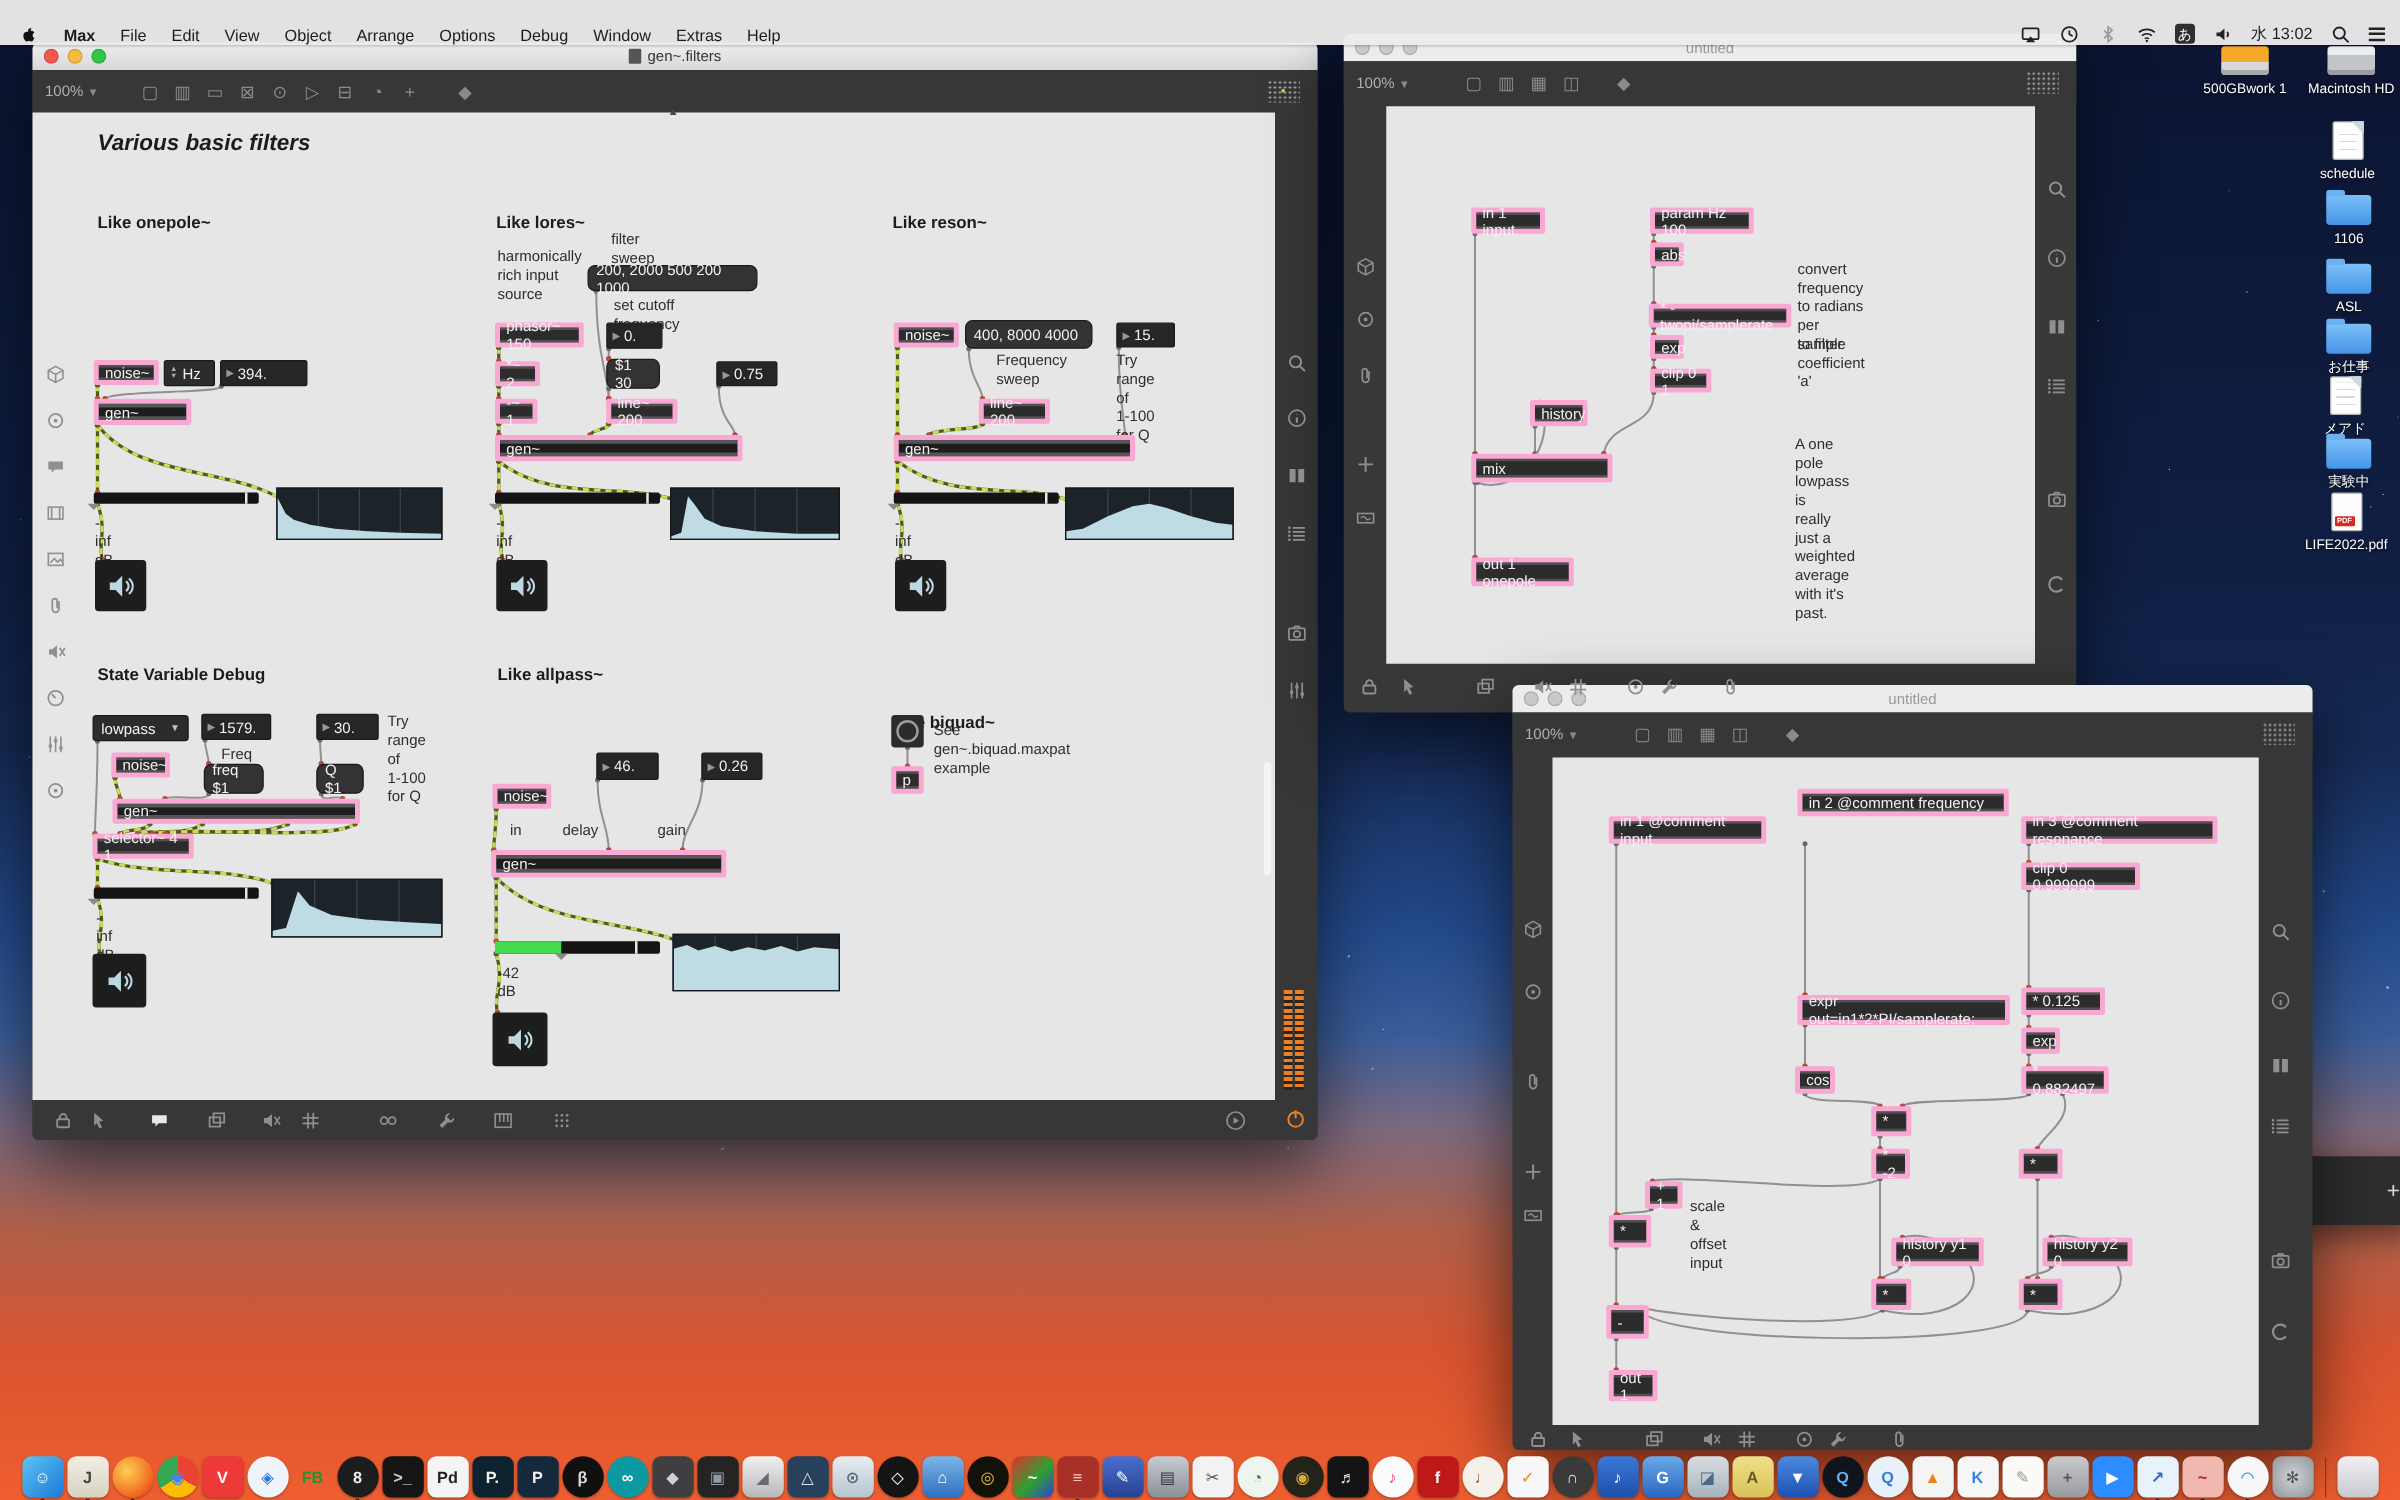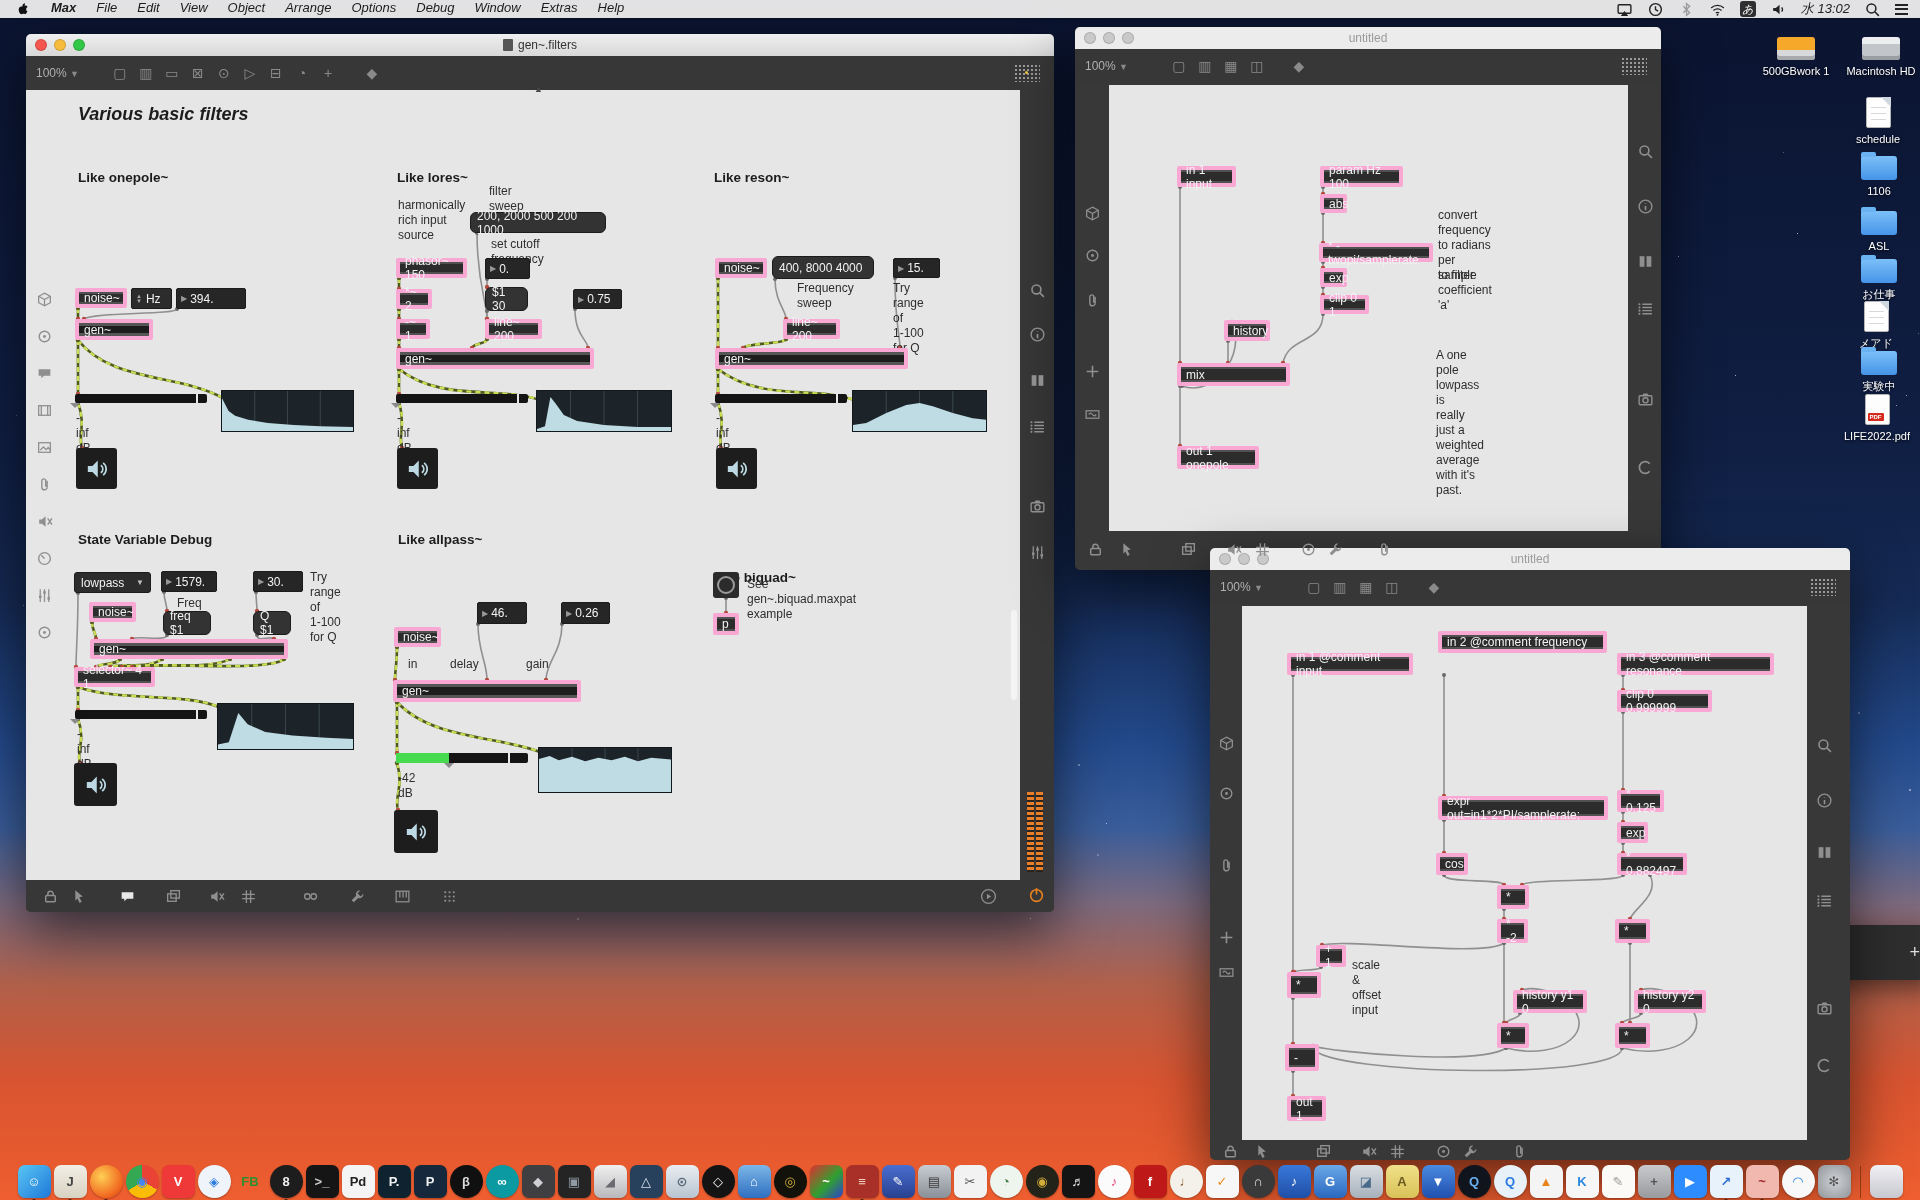--- a/index.html
+++ b/index.html
@@ -1,22 +1,22 @@
 <!DOCTYPE html>
 <html><head>
 <meta charset="utf-8">
 <style>
   html,body{margin:0;padding:0;width:1920px;height:1200px;overflow:hidden;
     font-family:"Liberation Sans","DejaVu Sans",sans-serif;position:relative;background:#0c1630;}
   #wall{position:absolute;inset:0;z-index:0;
     background:linear-gradient(180deg,#0b1430 0%,#101f44 38%,#152a54 50%,#23498a 62%,#3a5d9a 69%,#7a6a80 75%,#b0604a 82%,#d85430 90%,#ef5e2f 100%);}
   .star{position:absolute;background:#fff;border-radius:50%;}
   
-  #menubar{position:absolute;left:0;top:0;right:0;height:18px;background:rgba(235,235,235,.96);
-    display:flex;align-items:flex-start;font-size:13px;color:#1c1c1c;z-index:40;box-shadow:0 1px 2px rgba(0,0,0,.25);font-style:italic;}
+  #menubar{position:absolute;left:0;top:0;right:0;height:36px;background:rgba(235,235,235,.96);
+    display:flex;align-items:flex-end;font-size:13px;color:#1c1c1c;z-index:40;box-shadow:0 1px 2px rgba(0,0,0,.25);}
   #menubar .apple{margin:0 10px 0 14px;color:#111;}
   .menu-item{padding:0 10px;white-space:nowrap;}
   .menu-item.app{font-weight:bold;}
   #status{margin-left:auto;display:flex;align-items:center;gap:14px;padding-right:12px;color:#222;}
   #status .dim{color:#9a9a9a;}
   .ja-badge{background:#2f2f2f;color:#fff;font-size:11px;width:16px;height:16px;border-radius:3px;
     display:flex;align-items:center;justify-content:center;}
   .clock{font-size:13px;}
   .notif-icon i{display:block;width:13px;height:2px;background:#222;margin:2.5px 0;}
   
@@ -781,21 +781,21 @@
     <div class="pbox b-obj" style="left: 1177px; top: 363px; width: 113px; height: 23px;">mix</div>
     <div class="pbox b-comment" style="left: 1436px; top: 348px;">A one pole lowpass is
 really just a weighted
 average with it's past.</div>
     <div class="pbox b-obj" style="left: 1177px; top: 446px; width: 82px; height: 23px;">out 1 onepole</div>
     <div class="pbox b-obj" style="left: 1287px; top: 653px; width: 126px; height: 22px;">in 1 @comment input</div>
     <div class="pbox b-obj" style="left: 1438px; top: 631px; width: 169px; height: 22px;">in 2 @comment frequency</div>
     <div class="pbox b-obj" style="left: 1617px; top: 653px; width: 157px; height: 22px;">in 3 @comment resonance</div>
     <div class="pbox b-obj" style="left: 1617px; top: 690px; width: 95px; height: 22px;">clip 0 0.999999</div>
     <div class="pbox b-obj" style="left: 1438px; top: 796px; width: 170px; height: 24px;">expr out=in1*2*PI/samplerate;</div>
-    <div class="pbox b-obj" style="left: 1617px; top: 790px; width: 47px; height: 22px;">* 0.125</div>
+    <div class="pbox b-obj" style="left: 1617px; top: 790px; width: 67px; height: 22px;">* 0.125</div>
     <div class="pbox b-obj" style="left: 1617px; top: 822px; width: 31px; height: 21px;">exp</div>
     <div class="pbox b-obj" style="left: 1617px; top: 853px; width: 70px; height: 22px;">* 0.882497</div>
     <div class="pbox b-obj" style="left: 1436px; top: 853px; width: 32px; height: 22px;">cos</div>
     <div class="pbox b-obj" style="left: 1497px; top: 885px; width: 32px; height: 24px;">*</div>
     <div class="pbox b-obj" style="left: 1497px; top: 919px; width: 31px; height: 24px;">* -2</div>
     <div class="pbox b-obj" style="left: 1615px; top: 919px; width: 35px; height: 24px;">*</div>
     <div class="pbox b-obj" style="left: 1316px; top: 945px; width: 30px; height: 22px;">+ 1</div>
     <div class="pbox b-comment" style="left: 1352px; top: 958px;">scale &amp; offset
 input</div>
     <div class="pbox b-obj" style="left: 1287px; top: 972px; width: 34px; height: 26px;">*</div>

